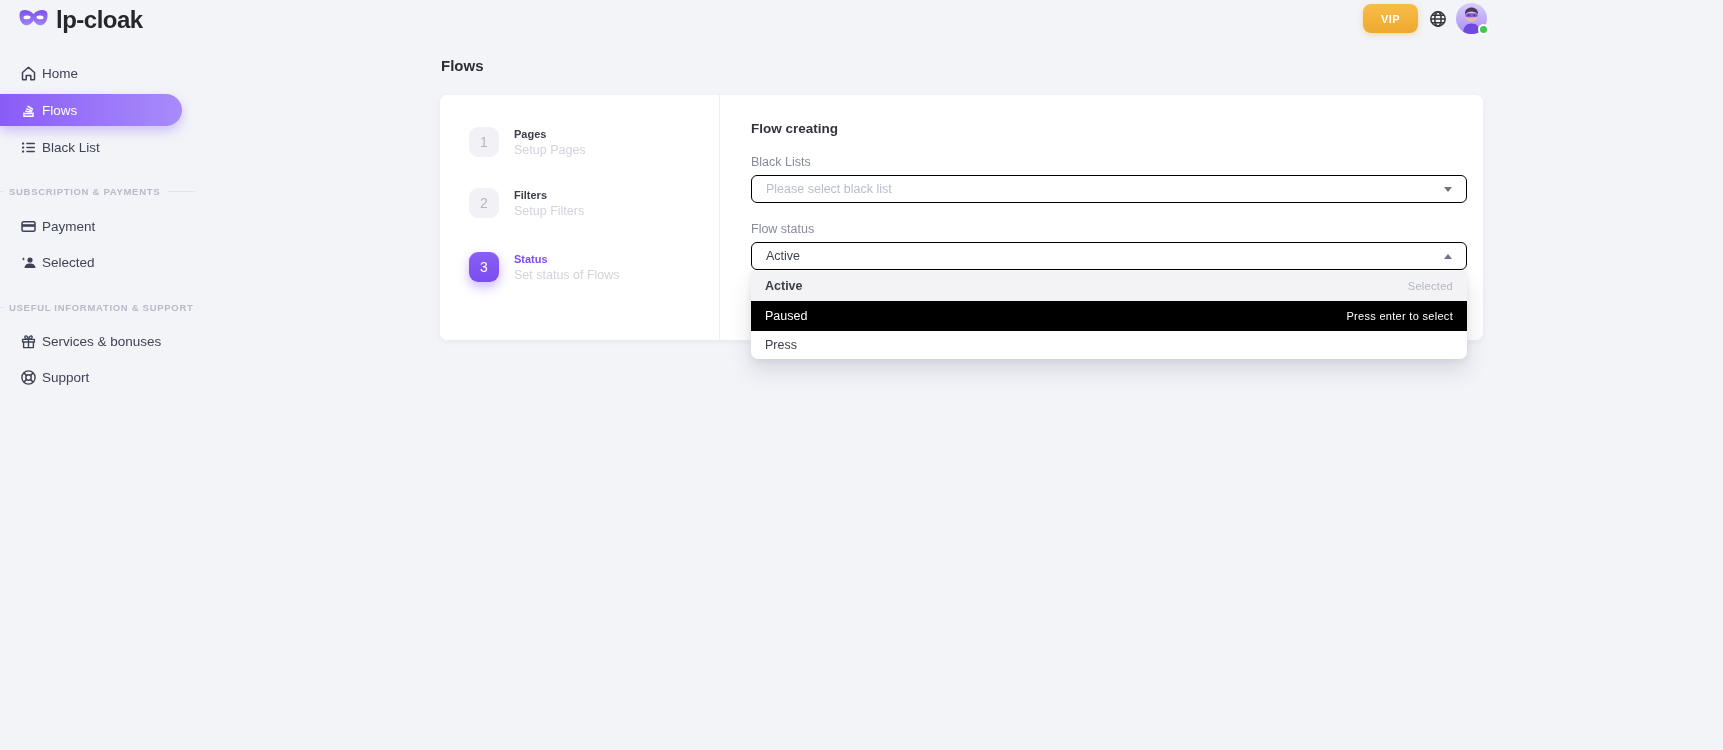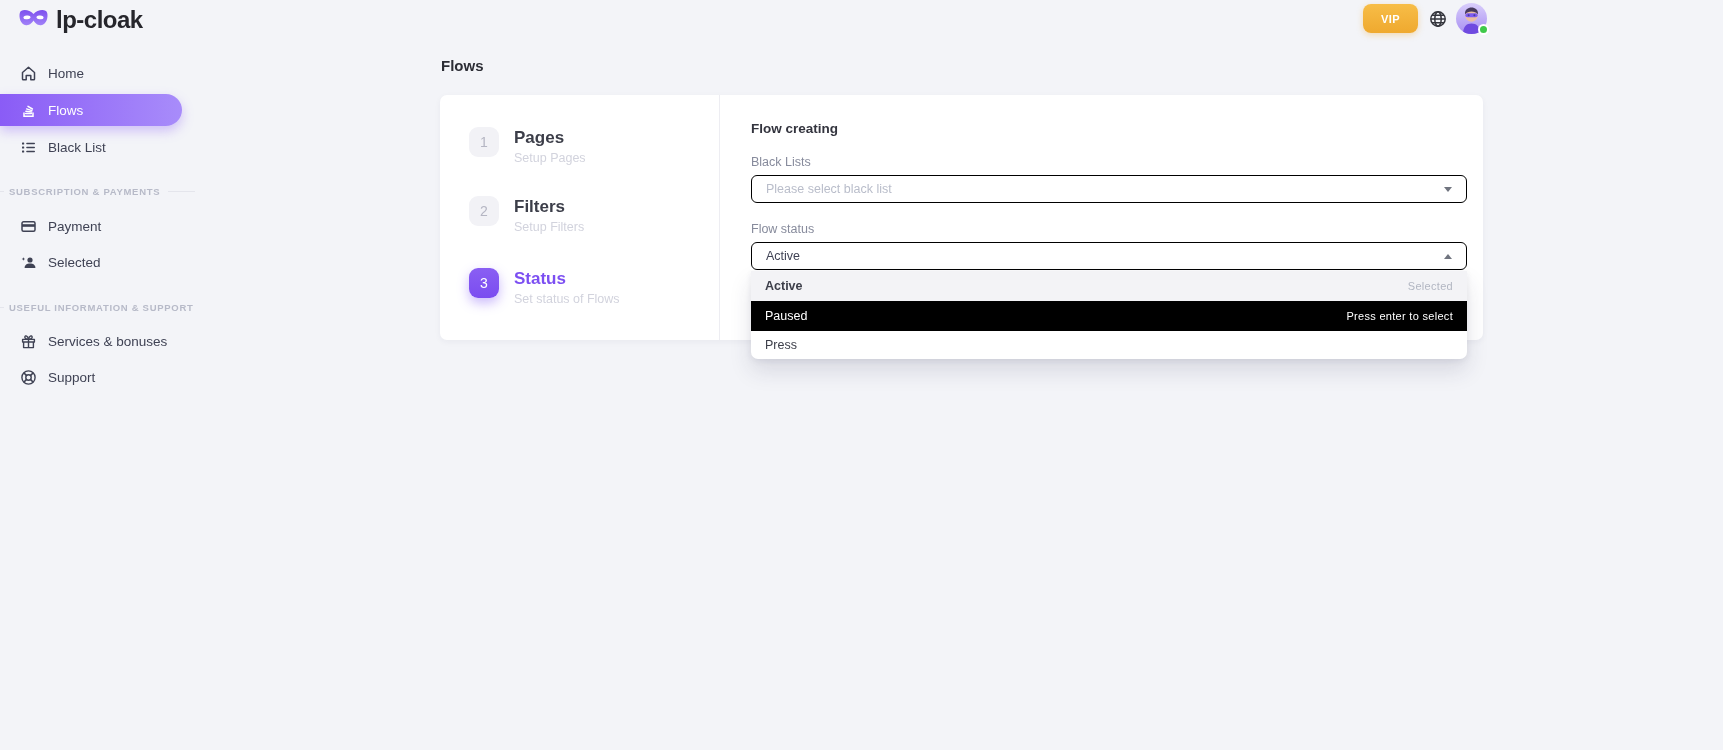--- a/index.html
+++ b/index.html
@@ -29,21 +29,21 @@
   .avatar-wrap svg { display: block; }
   .status-dot {
     position: absolute; right: -2px; bottom: -1px; width: 11px; height: 11px;
     border-radius: 50%; background: #3fc94b; border: 2px solid #ffffff;
   }
 
   
   .sidebar { position: absolute; left: 0; top: 58px; width: 200px; }
   .nav-item {
     height: 30px; display: flex; align-items: center; padding-left: 20px;
-    margin-bottom: 6px; font-size: 13.5px; color: #3f4254; cursor: pointer; white-space: nowrap; gap: 6px;
+    margin-bottom: 6px; font-size: 13.5px; color: #3f4254; cursor: pointer; white-space: nowrap;
   }
   .nav-item .ic { width: 17px; height: 17px; margin-right: 5px; display: flex; align-items: center; justify-content: center; flex: 0 0 17px; }
   .nav-item.active {
     height: 32px; width: 182px; border-radius: 0 16px 16px 0;
     background: linear-gradient(90deg, #8a5cf6, #a88cfa);
     color: #fff; font-weight: 500;
     box-shadow: 0 5px 12px rgba(138,92,246,0.35);
   }
   .section-header {
     display: flex; align-items: center; margin: 24px 0 14px 0;
@@ -67,21 +67,21 @@
   .step.gap-lg { margin-bottom: 34px; }
   .step-num {
     width: 30px; height: 30px; flex: 0 0 30px; border-radius: 9px; background: #f2f2f6;
     color: #b5b6c3; font-size: 14px; display: flex; align-items: center; justify-content: center;
   }
   .step.active .step-num {
     background: linear-gradient(180deg, #8a5ff3, #7b4cf0); color: #fff;
     box-shadow: 0 5px 12px rgba(124,82,244,0.40);
   }
   .step-text { margin-left: 15px; padding-top: 1px; }
-  .step-title { font-size: 17px; font-weight: 700; color: #3c3e49; }
+  .step-title { font-size: 11px; font-weight: 700; color: #3c3e49; }
   .step.active .step-title { color: #7c4ff2; }
   .step-sub { font-size: 12.5px; color: #d2d3dd; margin-top: 3px; }
 
   .form-pane { flex: 1; padding: 26px 16px 0 31px; position: relative; }
   .form-title { font-size: 13.5px; font-weight: 700; color: #33343e; }
   .field-label { font-size: 12.5px; color: #878b9c; margin-top: 19px; margin-bottom: 6px; }
   .select {
     height: 28px; border: 1px solid #000000; border-radius: 6px; background: #fff;
     display: flex; align-items: center; padding: 0 14px; font-size: 12.5px;
     position: relative; cursor: pointer;

